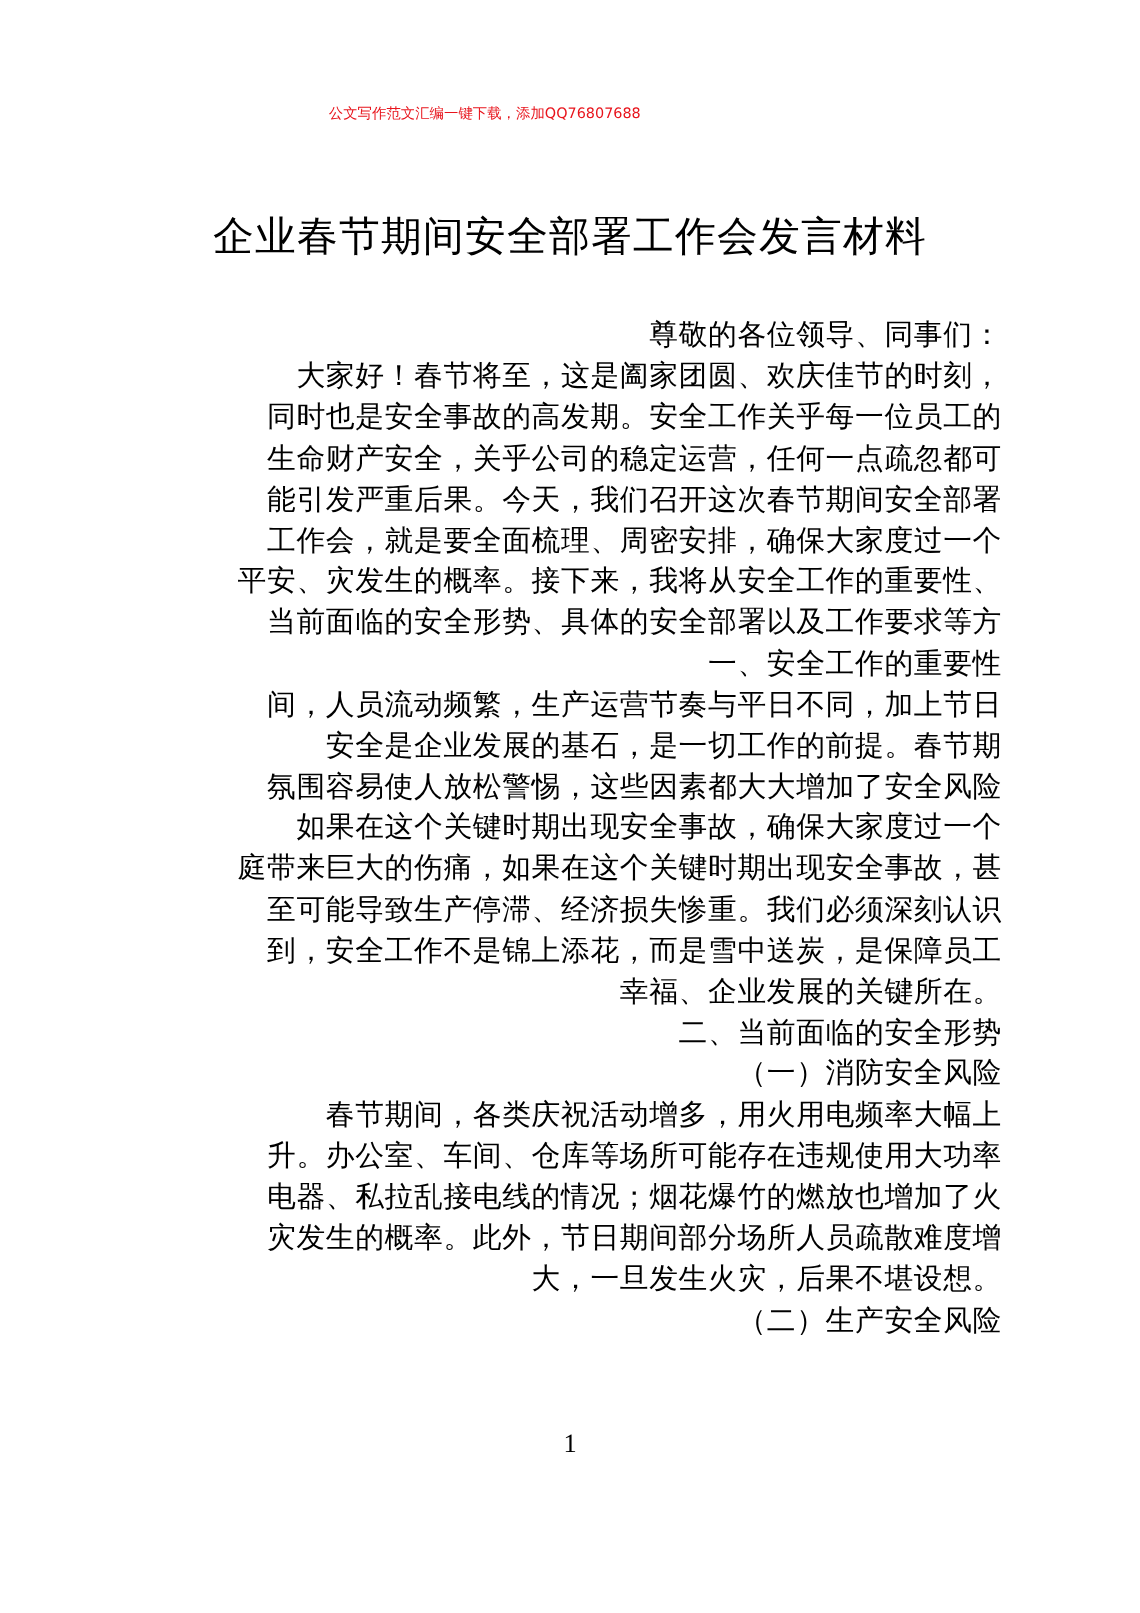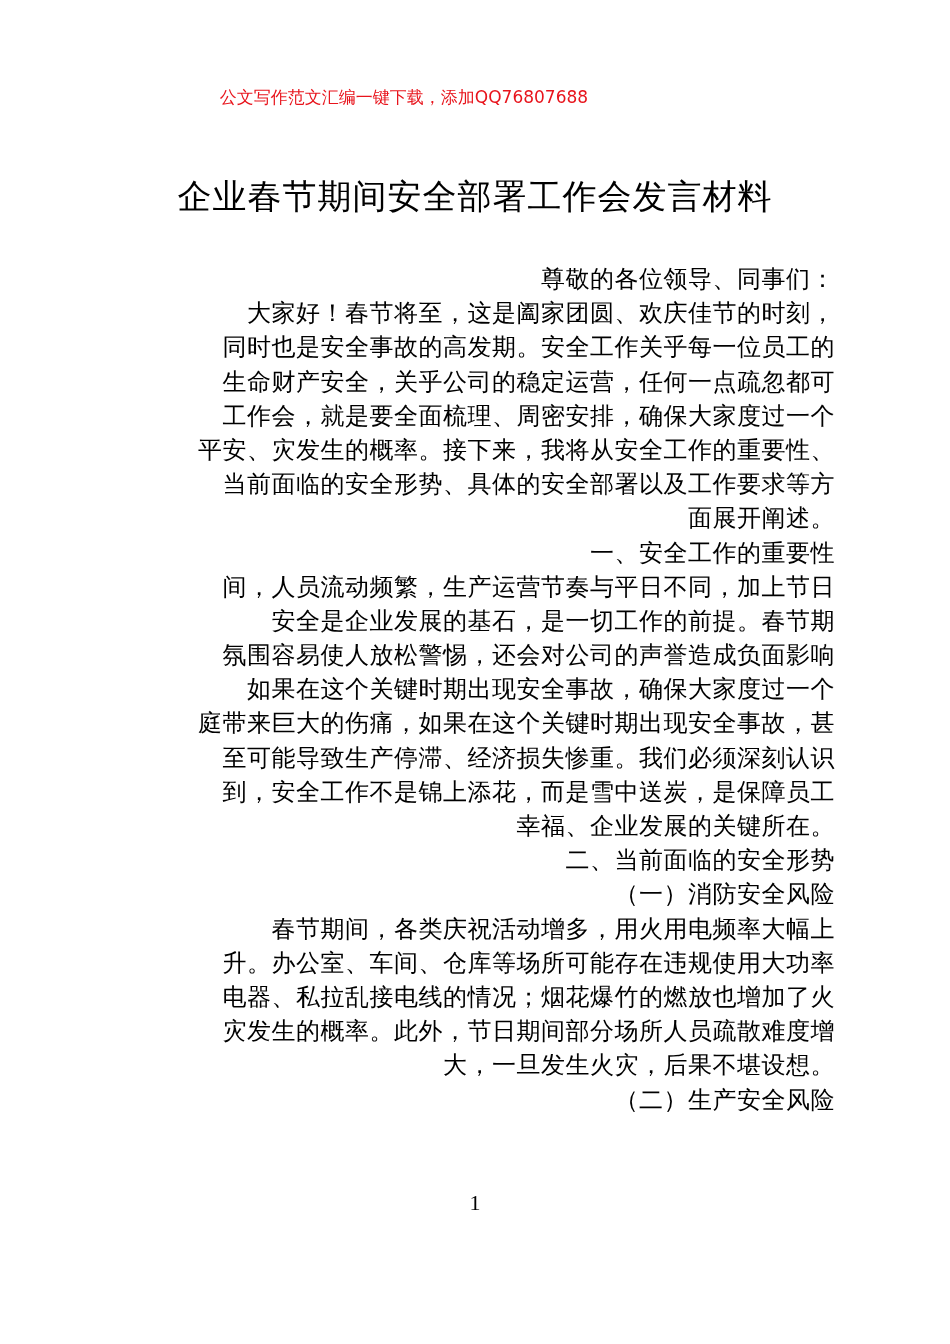--- a/index.html
+++ b/index.html
@@ -1,47 +1,47 @@
 <!DOCTYPE html>
 <html><head>
   <meta charset="utf-8">
   <style>
     html, body { margin: 0; padding: 0; background: #ffffff; }
     body { width: 950px; height: 1344px; position: relative; overflow: hidden;
            font-family: "DejaVu Sans", "Liberation Sans", sans-serif; color: #000; }
     .header-note { position: absolute; top: 86px; left: 0; width: 808px; text-align: center;
-                   font-size: 17px; color: #e8141c; letter-spacing: 0px; }
+                   font-size: 12px; color: #e8141c; letter-spacing: 0px; }
     .doc-title { position: absolute; top: 174px; left: 0; width: 950px; text-align: center;
                  font-size: 34px; font-weight: normal; margin: 0; letter-spacing: 1px; }
     .body-text { position: absolute; top: 262px; left: 145px; width: 690px; }
     .line { font-size: 24px; line-height: 34.2px; height: 34.2px; white-space: nowrap; letter-spacing: 0.5px; text-align: right; }
     .indent { padding-left: 48px; }
     .page-number { position: absolute; top: 1190px; left: 0; width: 950px; text-align: center;
                    font-family: "Liberation Serif", serif; font-size: 22px; }
   </style>
 </head>
 <body>
 
 <div class="header-note">公文写作范文汇编一键下载，添加QQ76807688</div>
 
 <h1 class="doc-title">企业春节期间安全部署工作会发言材料</h1>
 
 <div class="body-text">
   <div class="line">尊敬的各位领导、同事们：</div>
   <div class="line indent">大家好！春节将至，这是阖家团圆、欢庆佳节的时刻，</div>
   <div class="line">同时也是安全事故的高发期。安全工作关乎每一位员工的</div>
   <div class="line">生命财产安全，关乎公司的稳定运营，任何一点疏忽都可</div>
+  <div class="line">能引发严重后果。今天，我们召开这次春节期间安全部署</div>
   <div class="line">工作会，就是要全面梳理、周密安排，确保大家度过一个</div>
   <div class="line">平安、灾发生的概率。接下来，我将从安全工作的重要性、</div>
   <div class="line">当前面临的安全形势、具体的安全部署以及工作要求等方</div>
-  <div class="line">面展开阐述。</div>
   <div class="line indent">一、安全工作的重要性</div>
   <div class="line">间，人员流动频繁，生产运营节奏与平日不同，加上节日</div>
   <div class="line indent">安全是企业发展的基石，是一切工作的前提。春节期</div>
-  <div class="line">氛围容易使人放松警惕，还会对公司的声誉造成负面影响</div>
+  <div class="line">氛围容易使人放松警惕，这些因素都大大增加了安全风险</div>
   <div class="line">如果在这个关键时期出现安全事故，确保大家度过一个</div>
   <div class="line">庭带来巨大的伤痛，如果在这个关键时期出现安全事故，甚</div>
   <div class="line">至可能导致生产停滞、经济损失惨重。我们必须深刻认识</div>
   <div class="line">到，安全工作不是锦上添花，而是雪中送炭，是保障员工</div>
   <div class="line">幸福、企业发展的关键所在。</div>
   <div class="line indent">二、当前面临的安全形势</div>
   <div class="line indent">（一）消防安全风险</div>
   <div class="line indent">春节期间，各类庆祝活动增多，用火用电频率大幅上</div>
   <div class="line">升。办公室、车间、仓库等场所可能存在违规使用大功率</div>
   <div class="line">电器、私拉乱接电线的情况；烟花爆竹的燃放也增加了火</div>

